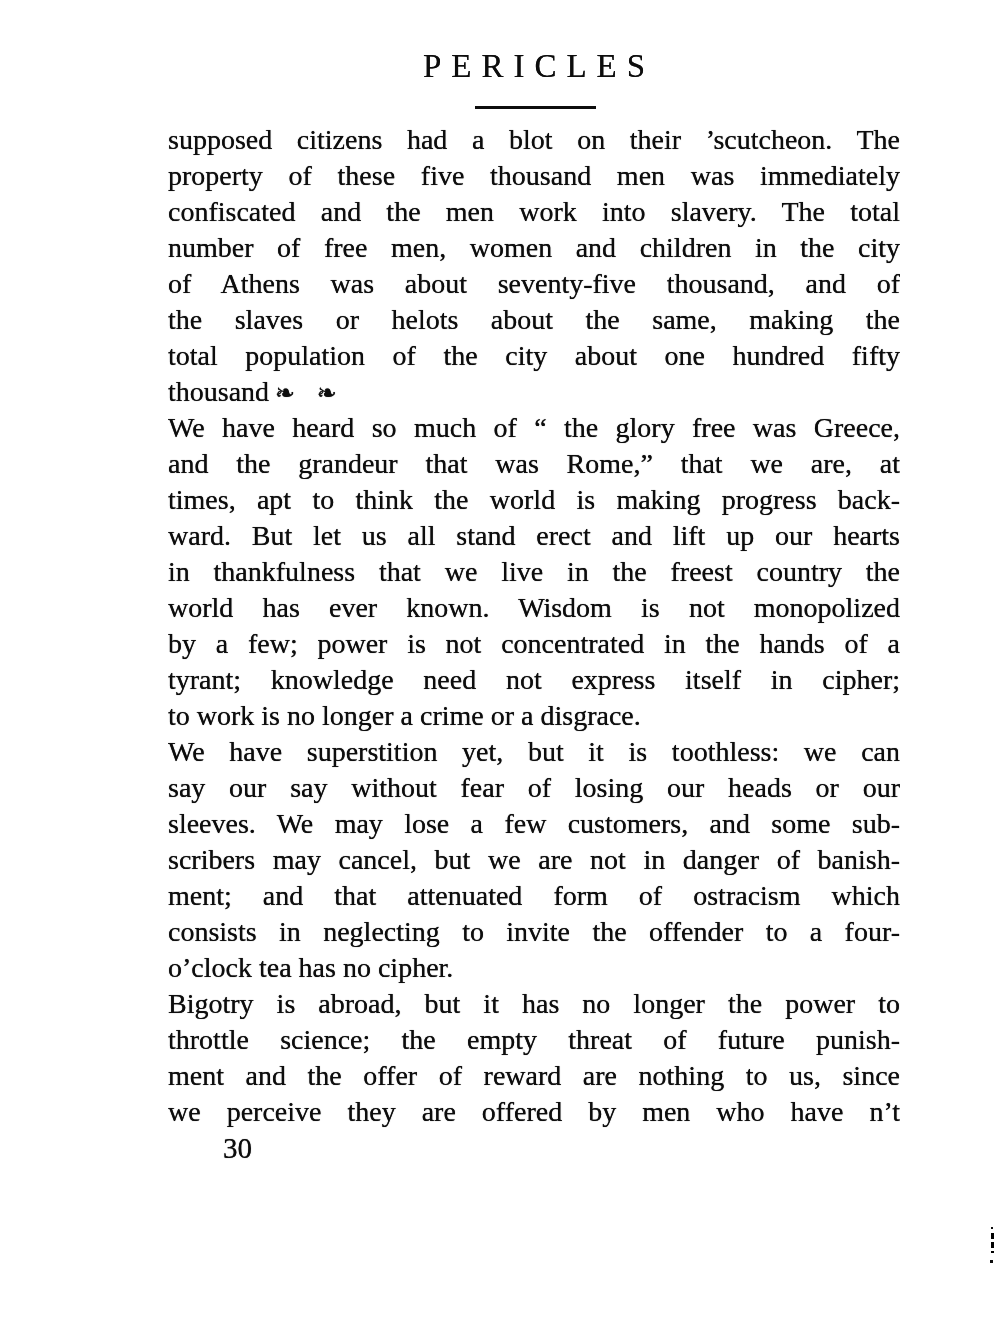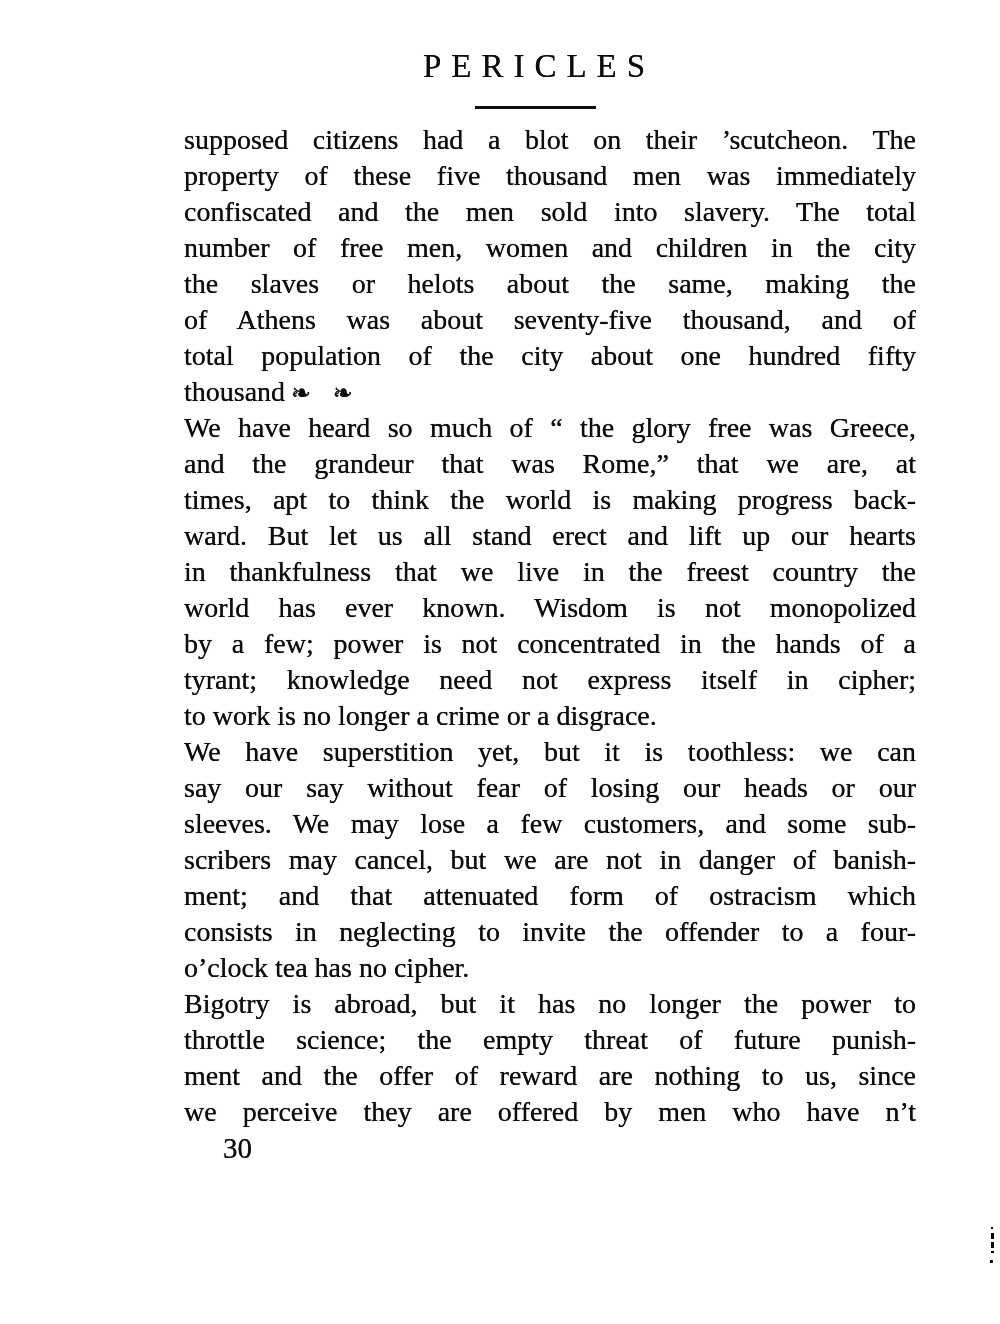--- a/index.html
+++ b/index.html
@@ -36,21 +36,21 @@
   .title-rule {
     position: absolute;
     top: 106px;
     left: 475px;
     width: 121px;
     height: 3px;
   }
   .body-text {
     position: absolute;
     top: 122px;
-    left: 184px;
+    left: 168px;
     width: 732px;
     font-size: 28px;
     line-height: 36px;
     text-shadow: 0 0 0.7px rgba(0,0,0,0.9);
   }
   .text-line {
     height: 36px;
     overflow: hidden;
   }
   .jl {
@@ -98,24 +98,24 @@
 <body style="background: rgb(255, 255, 255); color: rgb(13, 13, 13);">
 
 <div class="page">
   <h1 class="page-title">PERICLES</h1>
 
   <div class="title-rule" style="background: rgb(13, 13, 13);"></div>
 
   <div class="body-text" id="body-text">
       <div class="text-line jl">supposed citizens had a blot on their ’scutcheon. The</div>
       <div class="text-line jl">property of these five thousand men was immediately</div>
-      <div class="text-line jl">confiscated and the men sold into slavery. The total</div>
+      <div class="text-line jl">confiscated and the men work into slavery. The total</div>
       <div class="text-line jl">number of free men, women and children in the city</div>
+      <div class="text-line jl">of Athens was about seventy-five thousand, and of</div>
       <div class="text-line jl">the slaves or helots about the same, making the</div>
-      <div class="text-line jl">of Athens was about seventy-five thousand, and of</div>
       <div class="text-line jl">total population of the city about one hundred fifty</div>
       <div class="text-line">thousand<span class="fleuron">❧ ❧</span></div>
       <div class="text-line jl">We have heard so much of “ the glory free was Greece,</div>
       <div class="text-line jl">and the grandeur that was Rome,” that we are, at</div>
       <div class="text-line jl">times, apt to think the world is making progress back-</div>
       <div class="text-line jl">ward. But let us all stand erect and lift up our hearts</div>
       <div class="text-line jl">in thankfulness that we live in the freest country the</div>
       <div class="text-line jl">world has ever known. Wisdom is not monopolized</div>
       <div class="text-line jl">by a few; power is not concentrated in the hands of a</div>
       <div class="text-line jl">tyrant; knowledge need not express itself in cipher;</div>

